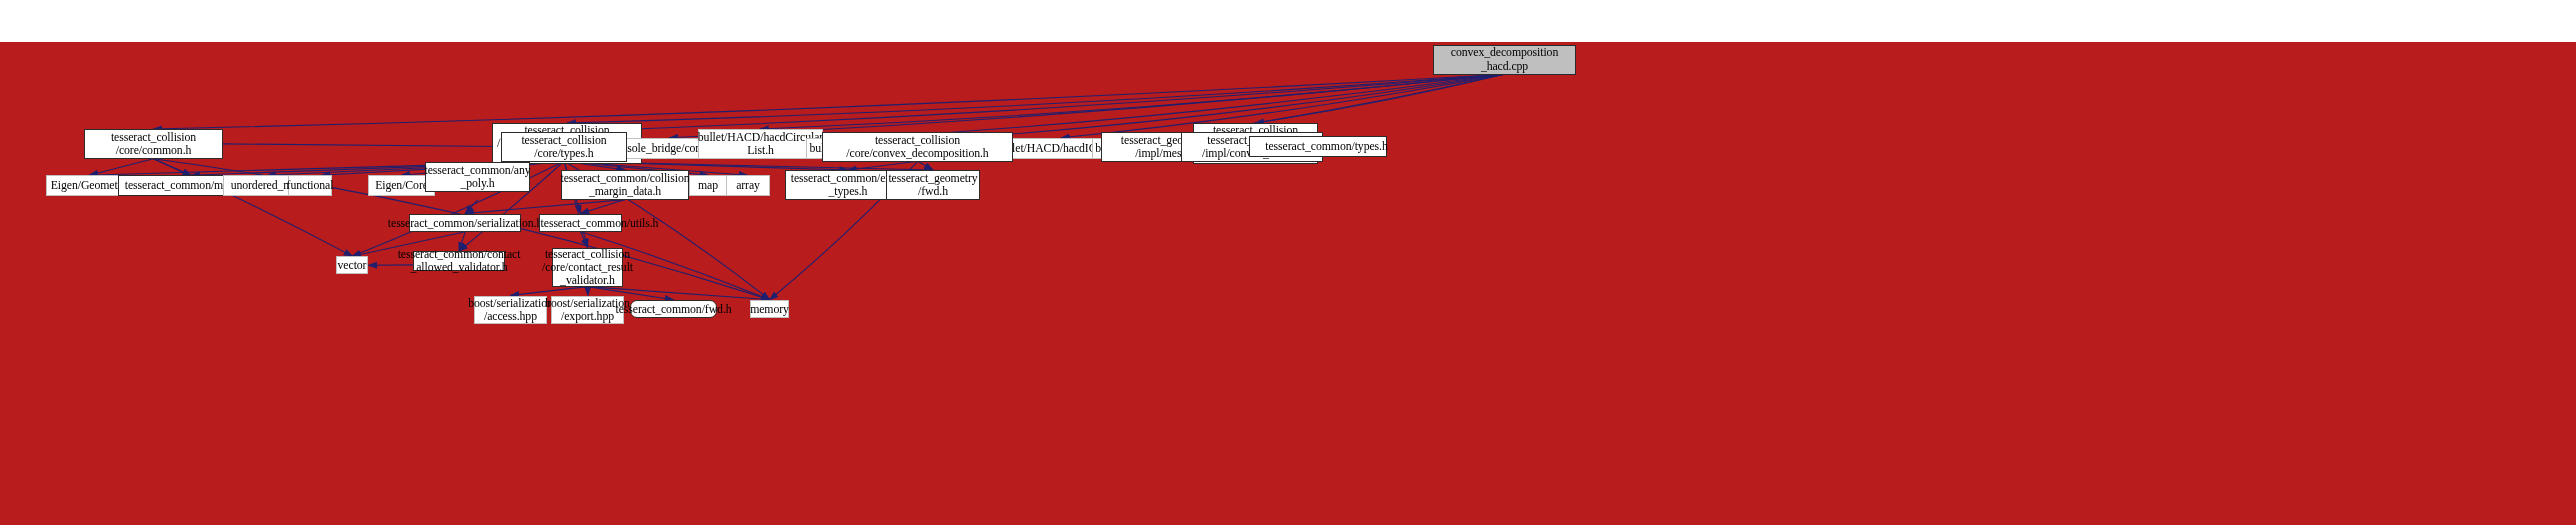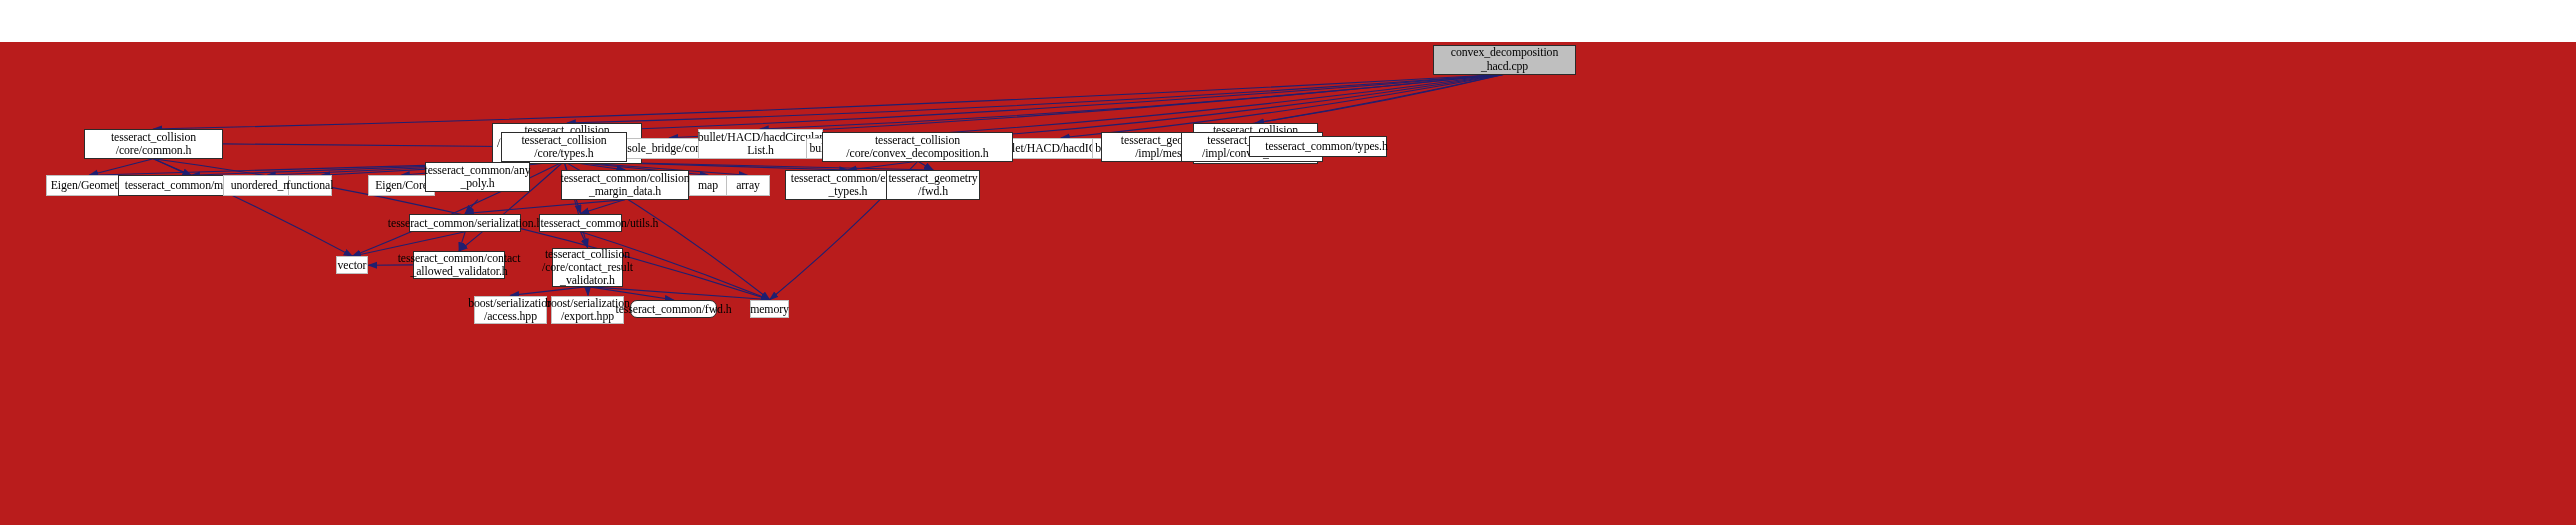--- a/index.html
+++ b/index.html
@@ -155,21 +155,21 @@
 _margin_data.h</span></div>
       <div class="node weak" style="left: 689px; top: 133px; width: 38px; height: 21px; font-size: 11.8px;"><span>map</span></div>
       <div class="node weak" style="left: 726px; top: 133px; width: 44px; height: 21px; font-size: 11.8px;"><span>array</span></div>
       <div class="node strong" style="left: 785px; top: 128px; width: 126px; height: 30px;"><span>tesseract_common/eigen
 _types.h</span></div>
       <div class="node strong" style="left: 886px; top: 128px; width: 94px; height: 30px;"><span>tesseract_geometry
 /fwd.h</span></div>
       <div class="node strong" style="left: 409px; top: 172px; width: 112px; height: 18.3px; font-size: 11.8px;"><span>tesseract_common/serialization.h</span></div>
       <div class="node strong" style="left: 539px; top: 172px; width: 83px; height: 18.3px; font-size: 11.8px; padding-left: 38px;"><span>tesseract_common/utils.h</span></div>
       <div class="node weak" style="left: 336px; top: 214px; width: 32px; height: 18.3px; font-size: 11.8px;"><span>vector</span></div>
-      <div class="node strong" style="left: 413px; top: 209px; width: 92px; height: 28px;"><span>tesseract_common/contact
+      <div class="node strong" style="left: 413px; top: 209px; width: 92px; height: 20px;"><span>tesseract_common/contact
 _allowed_validator.h</span></div>
       <div class="node strong" style="left: 552px; top: 206px; width: 71px; height: 39px;"><span>tesseract_collision
 /core/contact_result
 _validator.h</span></div>
       <div class="node weak" style="left: 474px; top: 254px; width: 73px; height: 28px;"><span>boost/serialization
 /access.hpp</span></div>
       <div class="node weak" style="left: 551px; top: 254px; width: 73px; height: 28px;"><span>boost/serialization
 /export.hpp</span></div>
       <div class="node strong" style="left: 630px; top: 258px; width: 87px; height: 18.3px; font-size: 11.8px; border-radius: 7px;"><span>tesseract_common/fwd.h</span></div>
       <div class="node weak" style="left: 750px; top: 258px; width: 39px; height: 18.3px; font-size: 11.8px;"><span>memory</span></div>

